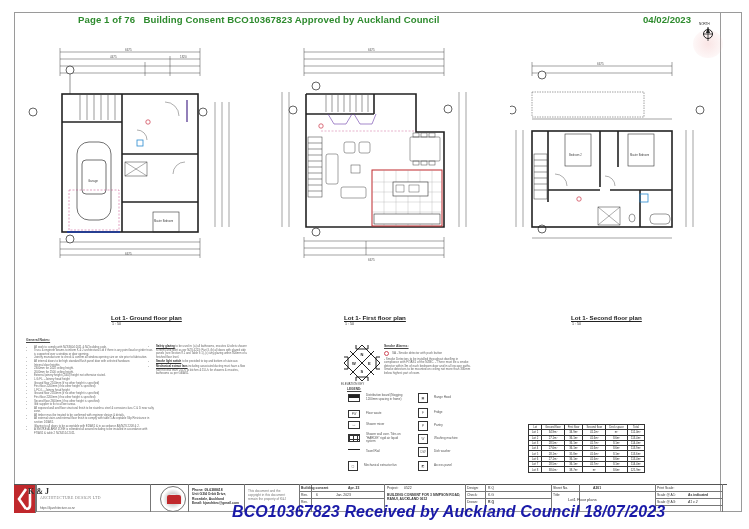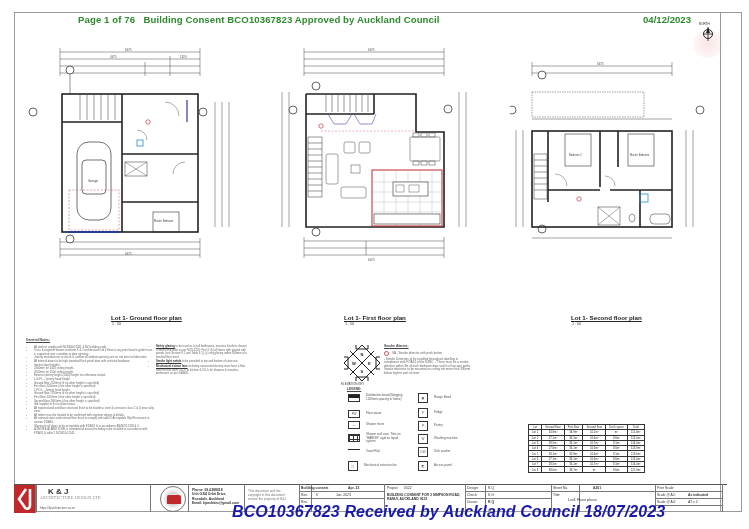--- a/index.html
+++ b/index.html
@@ -48,42 +48,42 @@
     .legend-text { max-width: 40px; line-height: 3.6px; }
 
     table.areas { position: absolute; left: 528px; top: 424px; border-collapse: collapse; font-size: 2.8px; color: #333; }
     table.areas th, table.areas td { border: 0.8px solid #333; padding: 0 3px; height: 5.3px; text-align: center; white-space: nowrap; }
     table.areas th { font-weight: normal; }
 
     .titleblock { position: absolute; left: 14px; top: 484px; width: 713px; height: 28px; border-top: 1px solid #555; }
     .tb-cell { position: absolute; top: 0; height: 28px; border-right: 1px solid #777; font-size: 3.4px; color: #333; }
     .logo { left: 0; width: 22px; background: #c0282c; }
     .logo-mark { position: absolute; left: 3px; top: 3px; width: 16px; height: 22px; }
-    .firm-name { position: absolute; left: 34px; top: 2px; font-family: Liberation Sans, sans-serif; font-size: 8px; font-weight: bold; color: #333; }
+    .firm-name { position: absolute; left: 14px; top: 2px; font-family: Liberation Serif, serif; font-size: 8px; font-weight: bold; color: #333; }
     .firm-sub { position: absolute; left: 26px; top: 11px; font-family: "Liberation Serif", serif; font-size: 3.8px; color: #777; letter-spacing: 0.4px; }
     .firm-url { position: absolute; left: 26px; top: 21px; font-size: 3px; color: #555; }
     .seal { position: absolute; left: 146px; top: 1px; width: 26px; height: 26px; border-radius: 50%; border: 1px solid #777; background: radial-gradient(circle, #e7e7e7 30%, #cfcfcf 31%, #fff 60%); overflow: hidden; }
     .seal-inner { position: absolute; left: 6px; top: 8px; width: 14px; height: 9px; background: #c0282c; border-radius: 2px 2px 0 0; }
     .contact { position: absolute; left: 178px; top: 3px; font-size: 3.4px; line-height: 4.3px; font-weight: bold; color: #333; }
     .copyright { position: absolute; left: 234px; top: 4px; font-size: 3.2px; line-height: 4px; color: #777; width: 42px; }
 
     .grid-cell { position: absolute; font-size: 3.4px; color: #333; white-space: nowrap; }
     .vline { position: absolute; top: 484px; width: 1px; height: 28px; background: #777; }
     .hline { position: absolute; height: 1px; background: #777; }
 
     .received { position: absolute; left: 232px; top: 503px; font-size: 16px; font-weight: bold; font-style: italic; color: #1a1aa8; white-space: nowrap; letter-spacing: 0.1px; }
   </style>
 </head>
 <body>
 
 <div class="sheet"></div>
 <div class="right-edge"></div>
 
 <div class="header-stamp" style="white-space:pre">Page 1 of 76   Building Consent BCO10367823 Approved by Auckland Council</div>
-<div class="header-date">04/12/2023</div>
+<div class="header-date">04/02/2023</div>
 
 <div class="council-stamp"></div>
 <div class="north-label">NORTH</div>
 <svg class="north" viewBox="0 0 14 18">
   <circle cx="7" cy="10" r="4.5" fill="none" stroke="#222" stroke-width="1"></circle>
   <line x1="7" y1="3" x2="7" y2="17" stroke="#222" stroke-width="0.8"></line>
   <line x1="2" y1="10" x2="12" y2="10" stroke="#222" stroke-width="0.8"></line>
   <path d="M7 3 L9 9 L5 9 Z" fill="#222"></path>
 </svg>
 

